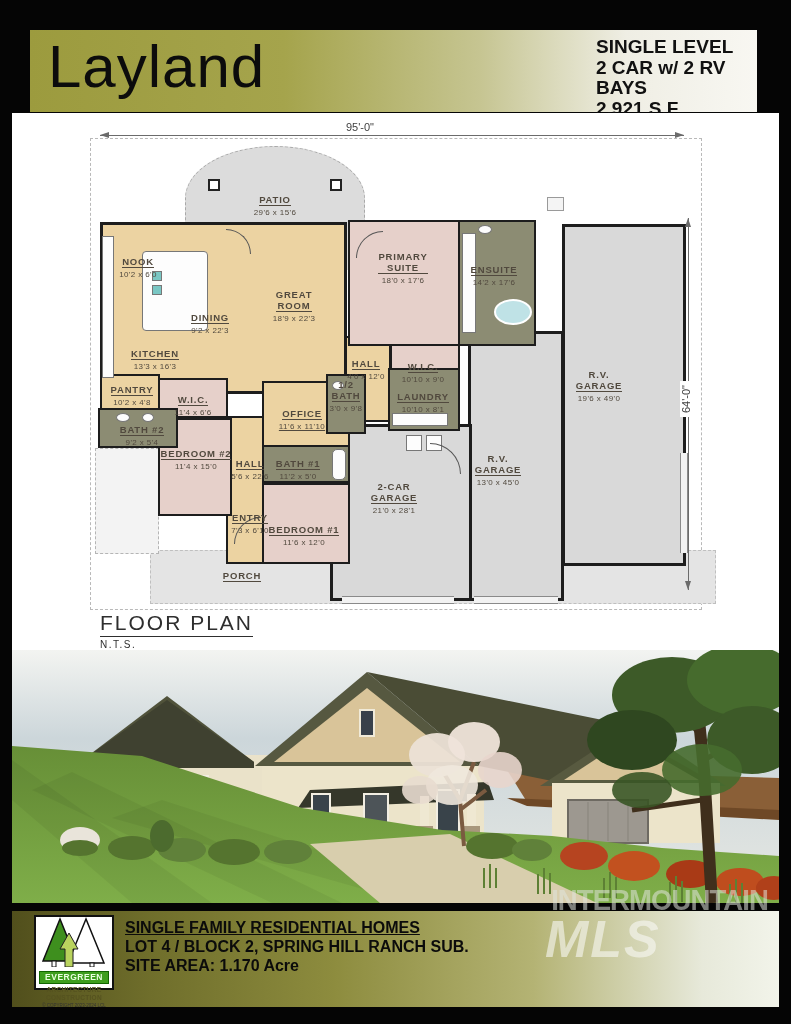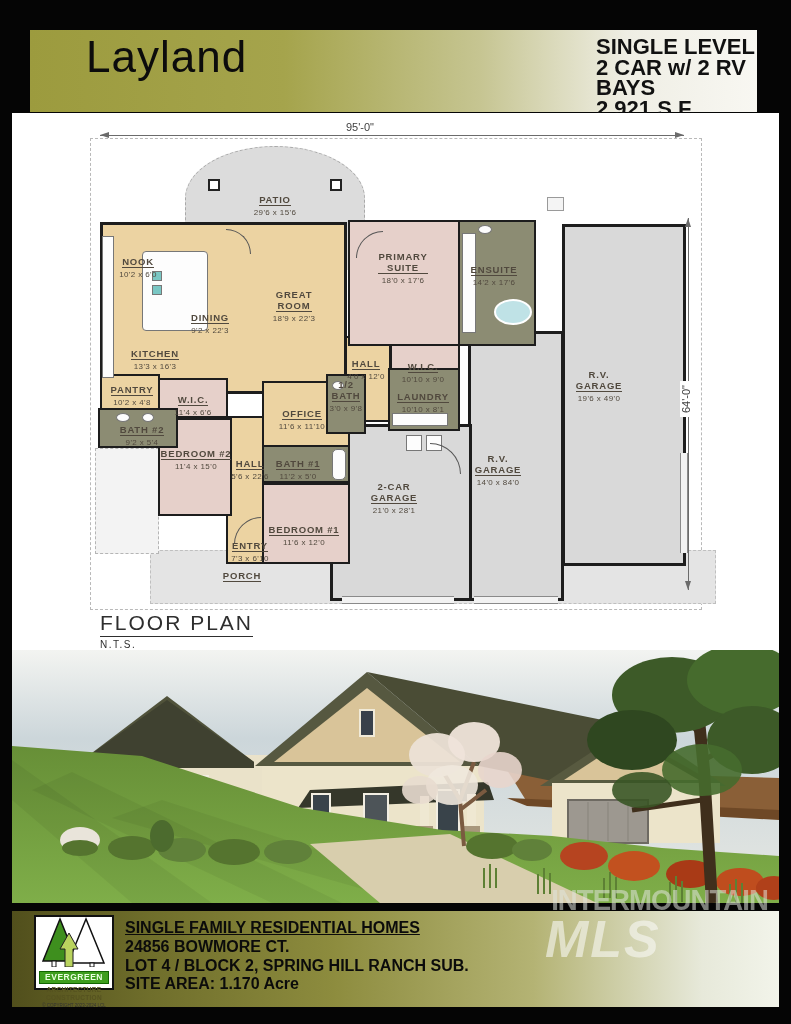--- a/index.html
+++ b/index.html
@@ -2,22 +2,22 @@
 <html><head>
 <meta charset="utf-8">
 <style>
   html,body{margin:0;padding:0;background:#000;}
   #page{position:relative;width:791px;height:1024px;background:#050505;overflow:hidden;
         font-family:"Liberation Sans",sans-serif;}
 
   
   #header{position:absolute;left:30px;top:30px;width:727px;height:82px;
     background:linear-gradient(90deg,#9c9b3e 0%,#a5a44c 35%,#c6c592 62%,#efeee4 82%,#f8f7f2 100%);}
-  #title{position:absolute;left:18px;top:2px;font-size:44px;font-weight:400;color:#0c0c0c;letter-spacing:1px;margin-left:38px;}
-  #specs{position:absolute;left:566px;top:7px;font-size:22px;font-weight:600;color:#111;line-height:20.5px;}
+  #title{position:absolute;left:18px;top:2px;font-size:60px;font-weight:400;color:#0c0c0c;letter-spacing:1px;}
+  #specs{position:absolute;left:566px;top:7px;font-size:19px;font-weight:600;color:#111;line-height:20.5px;}
 
   
   #sheet{position:absolute;left:12px;top:113px;width:767px;height:542px;background:#ffffff;}
   .zone{position:absolute;box-sizing:border-box;}
   .roofline{border:1.5px dashed #b9b9b9;background:transparent;}
   .gray{background:#d9d9d9;border:3px solid #1d1d1d;}
   .ltgray{background:#e4e4e4;border:1px solid #bfbfbf;}
   .tan{background:#ecd3a2;border:3px solid #1d1d1d;}
   .tan2{background:#ecd3a2;border:2px solid #1d1d1d;}
   .pink{background:#e6d0ca;border:2px solid #1d1d1d;}
@@ -150,32 +150,32 @@
     <div class="rl" style="left:143px;top:230px;"><span class="nm">KITCHEN</span><div class="dm">13'3 x 16'3</div></div>
     <div class="rl" style="left:120px;top:266px;"><span class="nm">PANTRY</span><div class="dm">10'2 x 4'8</div></div>
     <div class="rl" style="left:391px;top:138px;"><span class="nm">PRIMARY
 SUITE</span><div class="dm">18'0 x 17'6</div></div>
     <div class="rl" style="left:482px;top:146px;"><span class="nm">ENSUITE</span><div class="dm">14'2 x 17'6</div></div>
     <div class="rl" style="left:411px;top:243px;"><span class="nm">W.I.C.</span><div class="dm">10'10 x 9'0</div></div>
     <div class="rl" style="left:354px;top:240px;"><span class="nm">HALL</span><div class="dm">4'0 x 12'0</div></div>
     <div class="rl" style="left:411px;top:273px;"><span class="nm">LAUNDRY</span><div class="dm">10'10 x 8'1</div></div>
     <div class="rl" style="left:334px;top:266px;"><span class="nm">1/2
 BATH</span><div class="dm">3'0 x 9'8</div></div>
-    <div class="rl" style="left:290px;top:290px;"><span class="nm">OFFICE</span><div class="dm">11'6 x 11'10</div></div>
+    <div class="rl" style="left:290px;top:290px;text-decoration:underline;"><span class="nm">OFFICE</span><div class="dm">11'6 x 11'10</div></div>
     <div class="rl" style="left:286px;top:340px;"><span class="nm">BATH #1</span><div class="dm">11'2 x 5'0</div></div>
     <div class="rl" style="left:292px;top:406px;"><span class="nm">BEDROOM #1</span><div class="dm">11'6 x 12'0</div></div>
     <div class="rl" style="left:238px;top:340px;"><span class="nm">HALL</span><div class="dm">5'6 x 22'6</div></div>
-    <div class="rl" style="left:238px;top:394px;margin-top:28px;"><span class="nm">ENTRY</span><div class="dm">7'3 x 6'10</div></div>
+    <div class="rl" style="left:238px;top:394px;"><span class="nm">ENTRY</span><div class="dm">7'3 x 6'10</div></div>
     <div class="rl" style="left:184px;top:330px;"><span class="nm">BEDROOM #2</span><div class="dm">11'4 x 15'0</div></div>
     <div class="rl" style="left:181px;top:276px;"><span class="nm">W.I.C.</span><div class="dm">11'4 x 6'6</div></div>
     <div class="rl" style="left:130px;top:306px;"><span class="nm">BATH #2</span><div class="dm">9'2 x 5'4</div></div>
     <div class="rl" style="left:382px;top:368px;"><span class="nm">2-CAR
 GARAGE</span><div class="dm">21'0 x 28'1</div></div>
     <div class="rl" style="left:486px;top:340px;"><span class="nm">R.V.
-GARAGE</span><div class="dm">14'0 x 84'0</div></div>
+GARAGE</span><div class="dm">13'0 x 45'0</div></div>
     <div class="rl" style="left:587px;top:256px;"><span class="nm">R.V.
 GARAGE</span><div class="dm">19'6 x 49'0</div></div>
     <div class="rl" style="left:230px;top:452px;"><span class="nm">PORCH</span><div class="dm"></div></div>
 
     <div id="caption">
       <div class="big">FLOOR PLAN</div>
       <div class="sm">N.T.S.</div>
     </div>
   </div>
 
@@ -297,21 +297,20 @@
       </svg>
       <div class="band">EVERGREEN</div>
       <div class="arch">
         <div>ARCHITECTURE</div>
         <div>CONSTRUCTION</div>
       </div>
       <div class="cpy">© COPYRIGHT 2023-2024 LCL</div>
     </div>
     <div id="ftext">
       <div class="u">SINGLE FAMILY RESIDENTIAL HOMES</div>
-      <div>24856 BOWMORE CT.</div>
       <div>LOT 4 / BLOCK 2, SPRING HILL RANCH SUB.</div>
       <div>SITE AREA: 1.170 Acre</div>
     </div>
   </div>
 
   <div id="watermark">
     <div id="wm1">INTERMOUNTAIN</div>
     <div id="wm2">MLS</div>
   </div>
 

